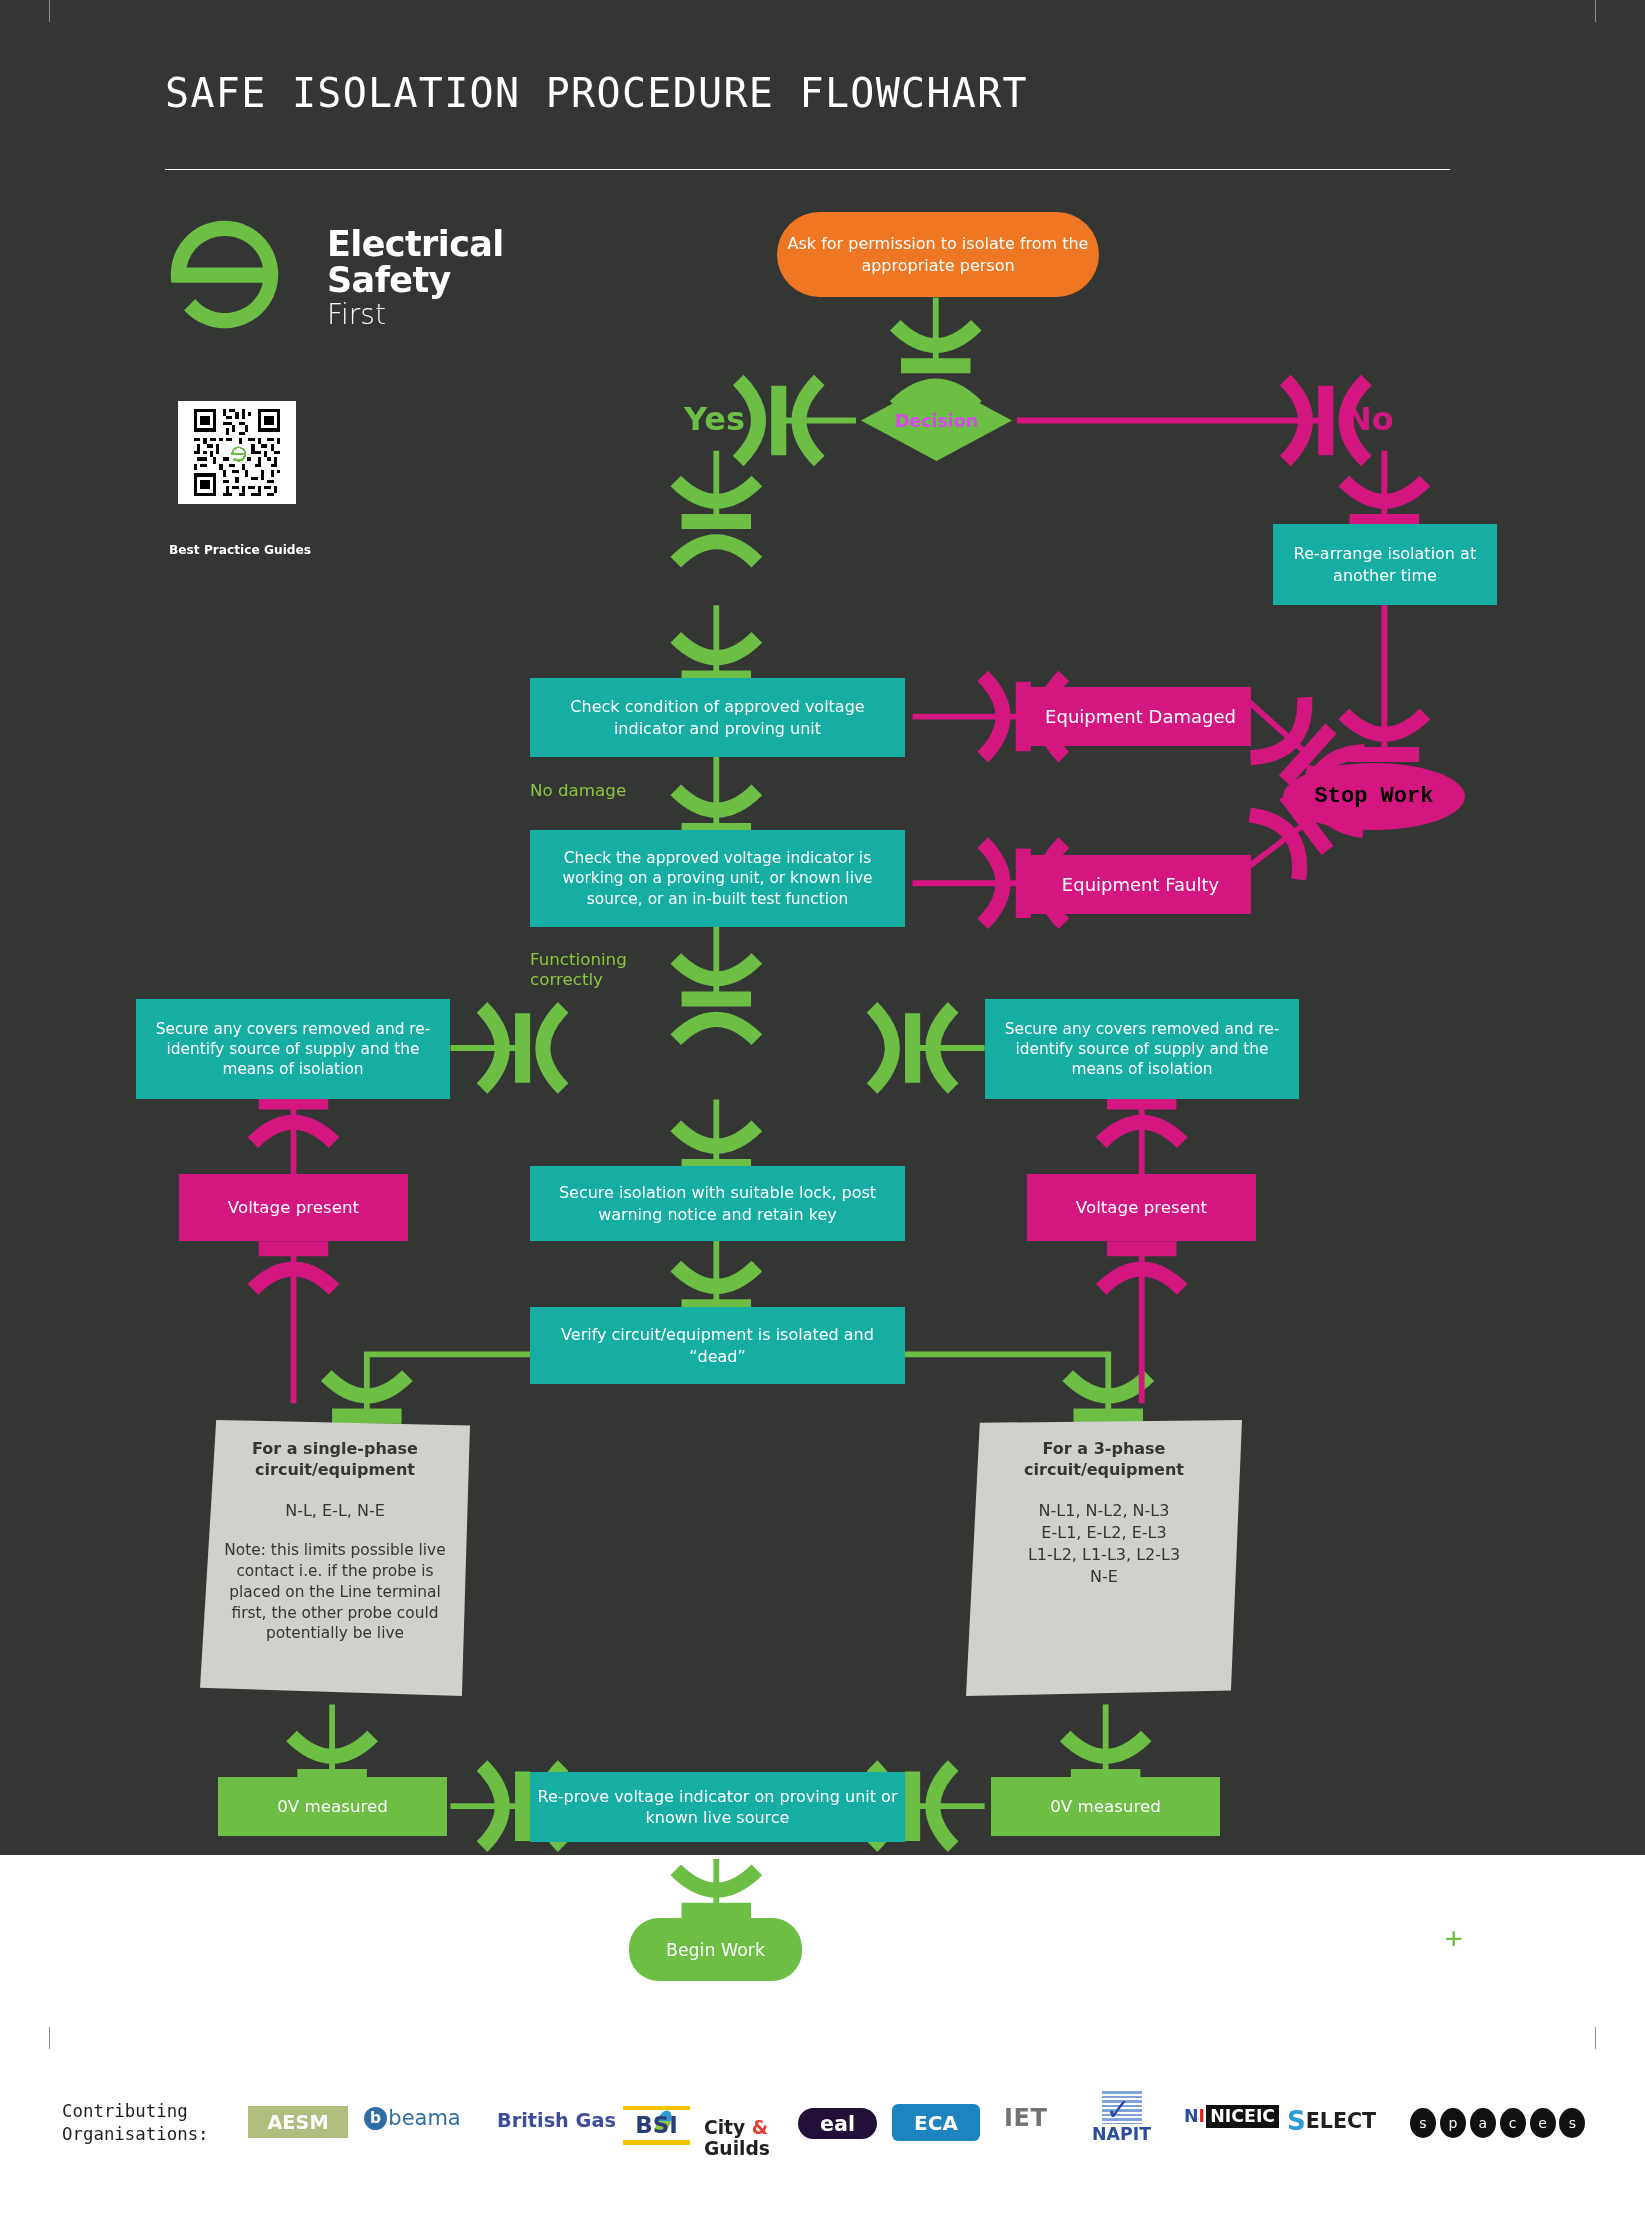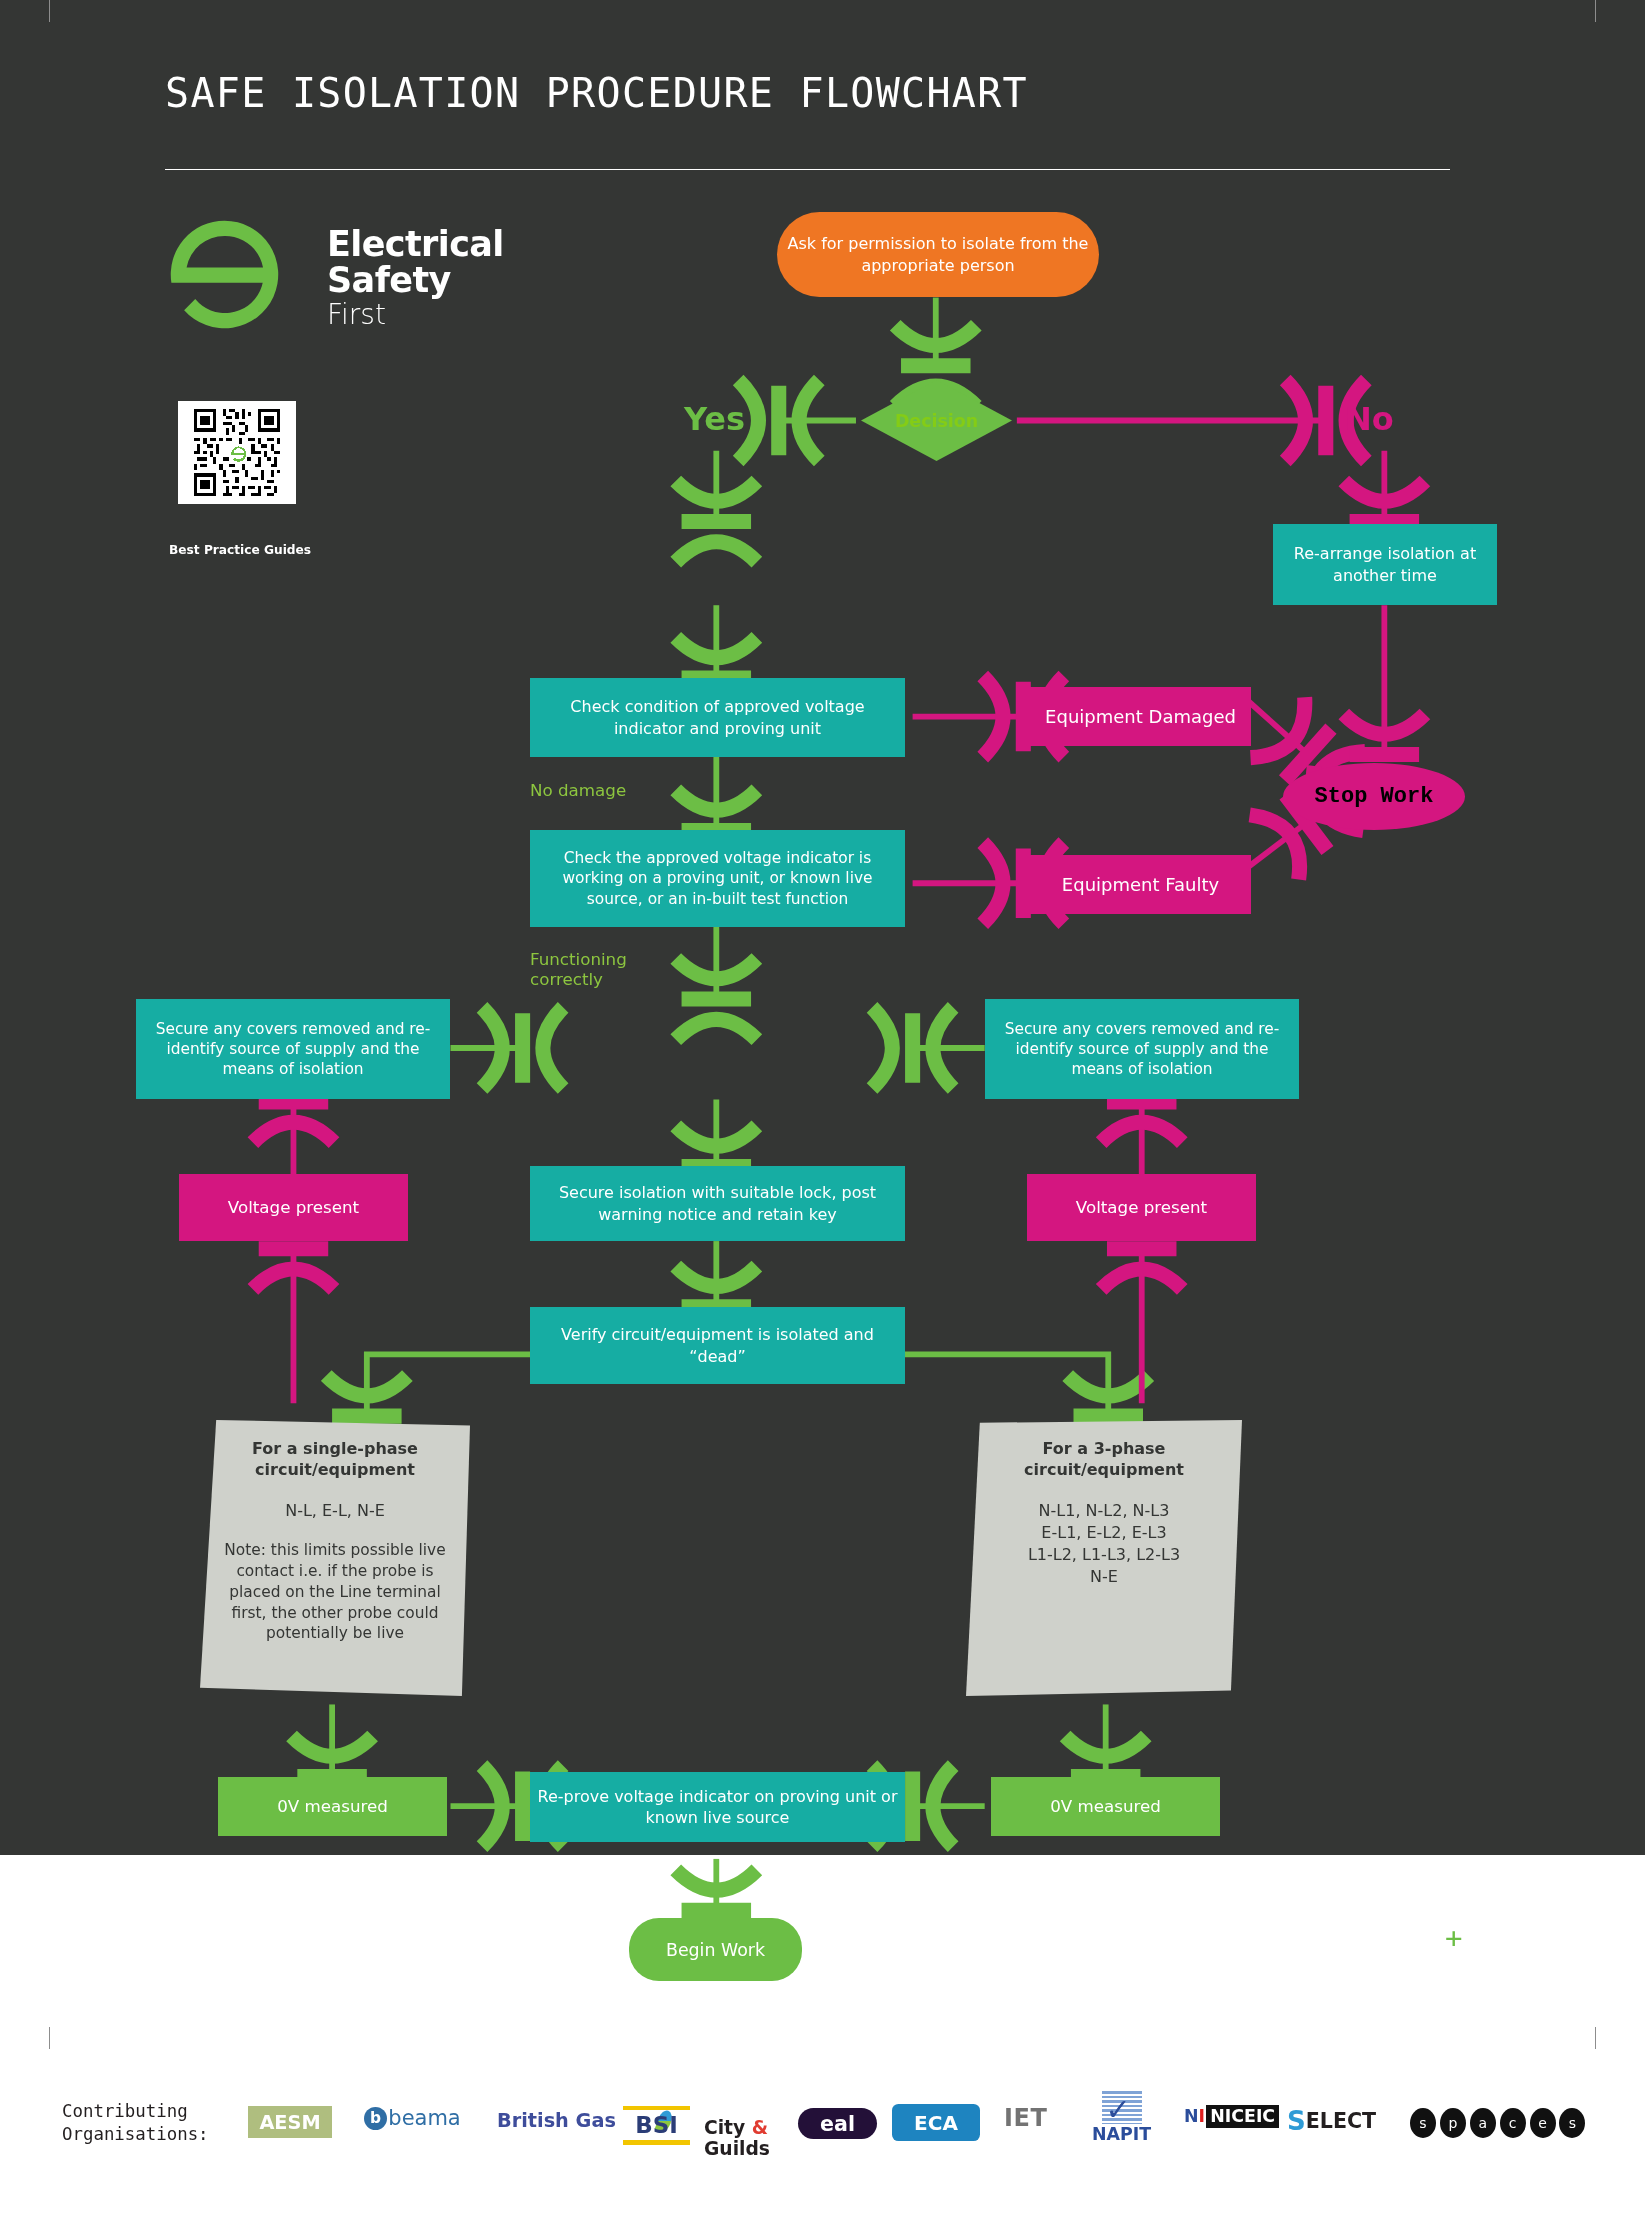--- a/index.html
+++ b/index.html
@@ -90,21 +90,21 @@
   }
   #decision .shape {
     position: absolute; inset: 0;
     background: #6CBE45;
     clip-path: polygon(50% 0%, 100% 50%, 50% 100%, 0% 50%);
   }
   #decision .label {
     position: absolute; inset: 0;
     display: flex; align-items: center; justify-content: center;
     font-family: "DejaVu Sans", sans-serif;
-    font-weight: 700; font-size: 17.4px; color: #84cc16;
+    font-weight: 700; font-size: 17.4px; color: #d946ef;
   }
 
   
   .branch-word {
     position: absolute;
     font-family: "DejaVu Sans", sans-serif;
     font-weight: 700; font-size: 32px;
   }
   #yes-word { left: 684px; top: 400px; color: #6CBE45; }
   #no-word  { left: 1345px; top: 400px; color: #D41680; }
@@ -167,21 +167,21 @@
     width: 1645px; height: 167px; background: #ffffff;
   }
   #contrib-label {
     position: absolute; left: 62px; top: 2100px;
     font-family: "DejaVu Sans Mono", monospace;
     font-size: 17.4px; color: #231f20; line-height: 1.3;
   }
   .org { position: absolute; display: flex; align-items: center; justify-content: center; }
 
   .org-aesm {
-    left: 248px; top: 2106px; width: 84px; height: 32px;
+    left: 248px; top: 2106px; width: 100px; height: 32px;
     background: #AFBE7F; color: #ffffff;
     font-family: "DejaVu Sans", sans-serif; font-weight: 700; font-size: 19.3px;
   }
   .org-beama {
     left: 364px; top: 2106px;
     font-family: "DejaVu Sans", sans-serif; font-size: 21px; color: #2F6EA5;
   }
   .org-beama .mark {
     display: inline-block; width: 23px; height: 23px; border-radius: 50%;
     background: #2F6EA5; color:#fff; font-size: 15.4px; line-height: 23px;

